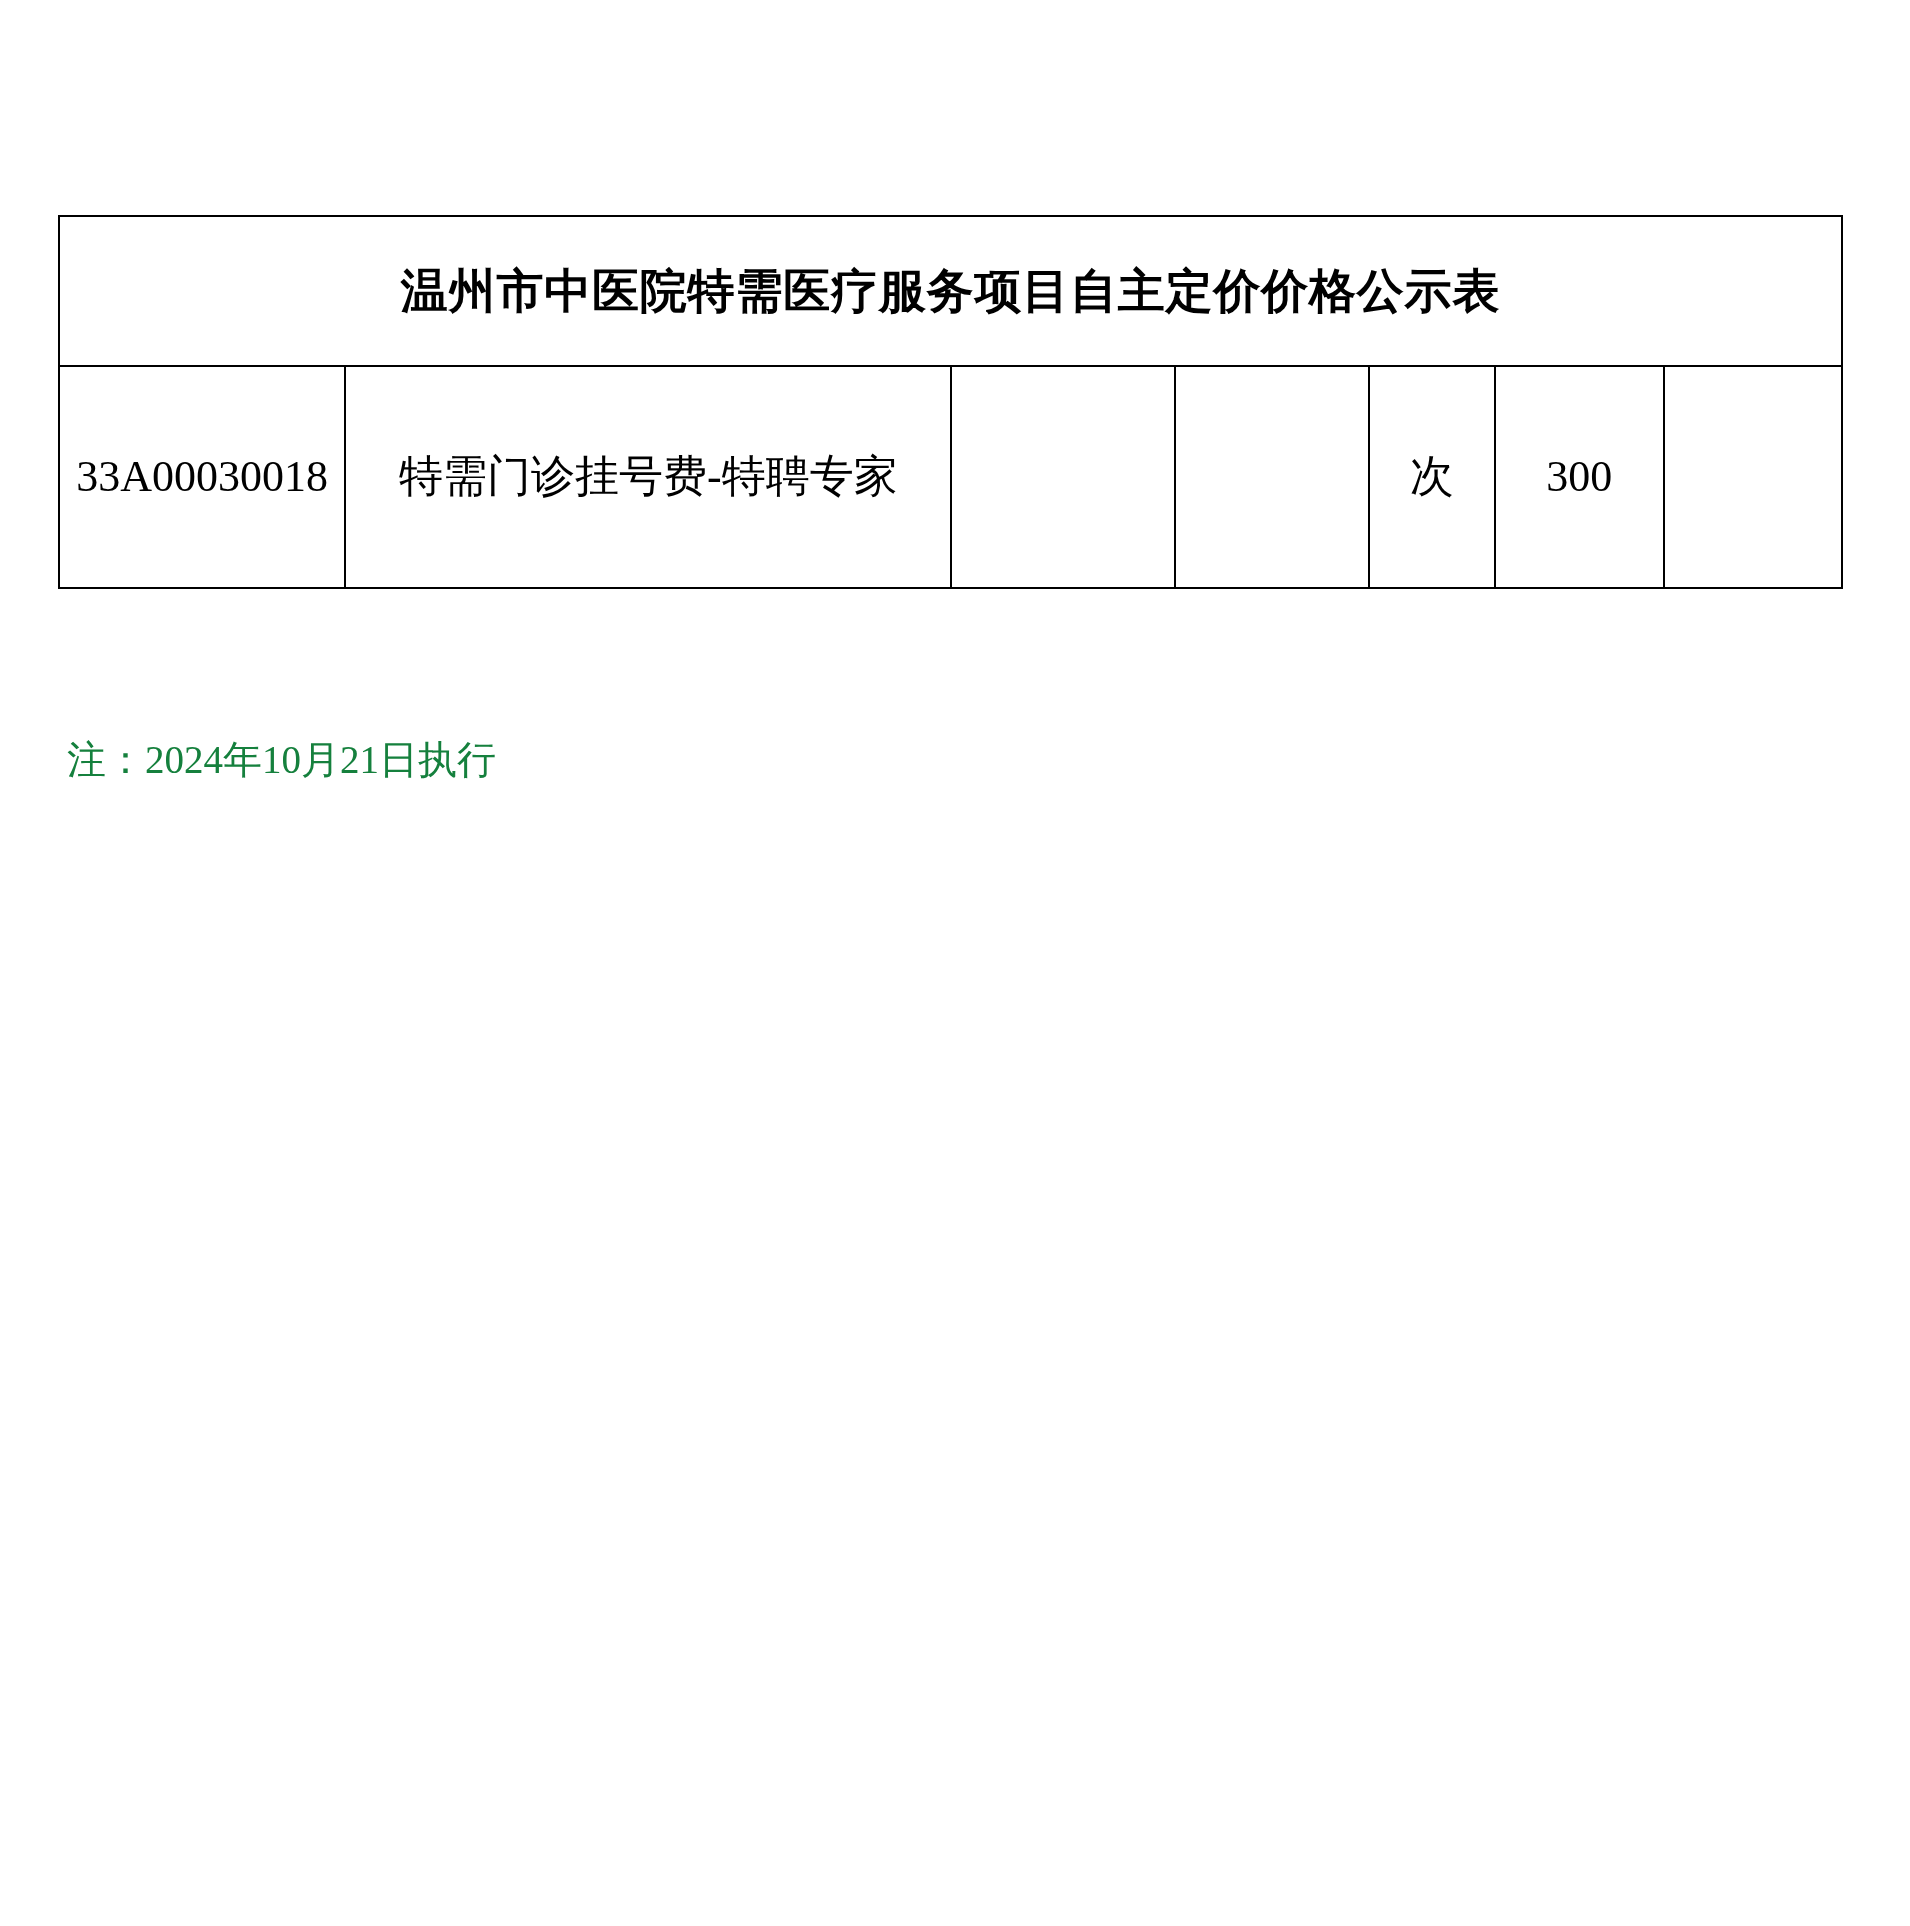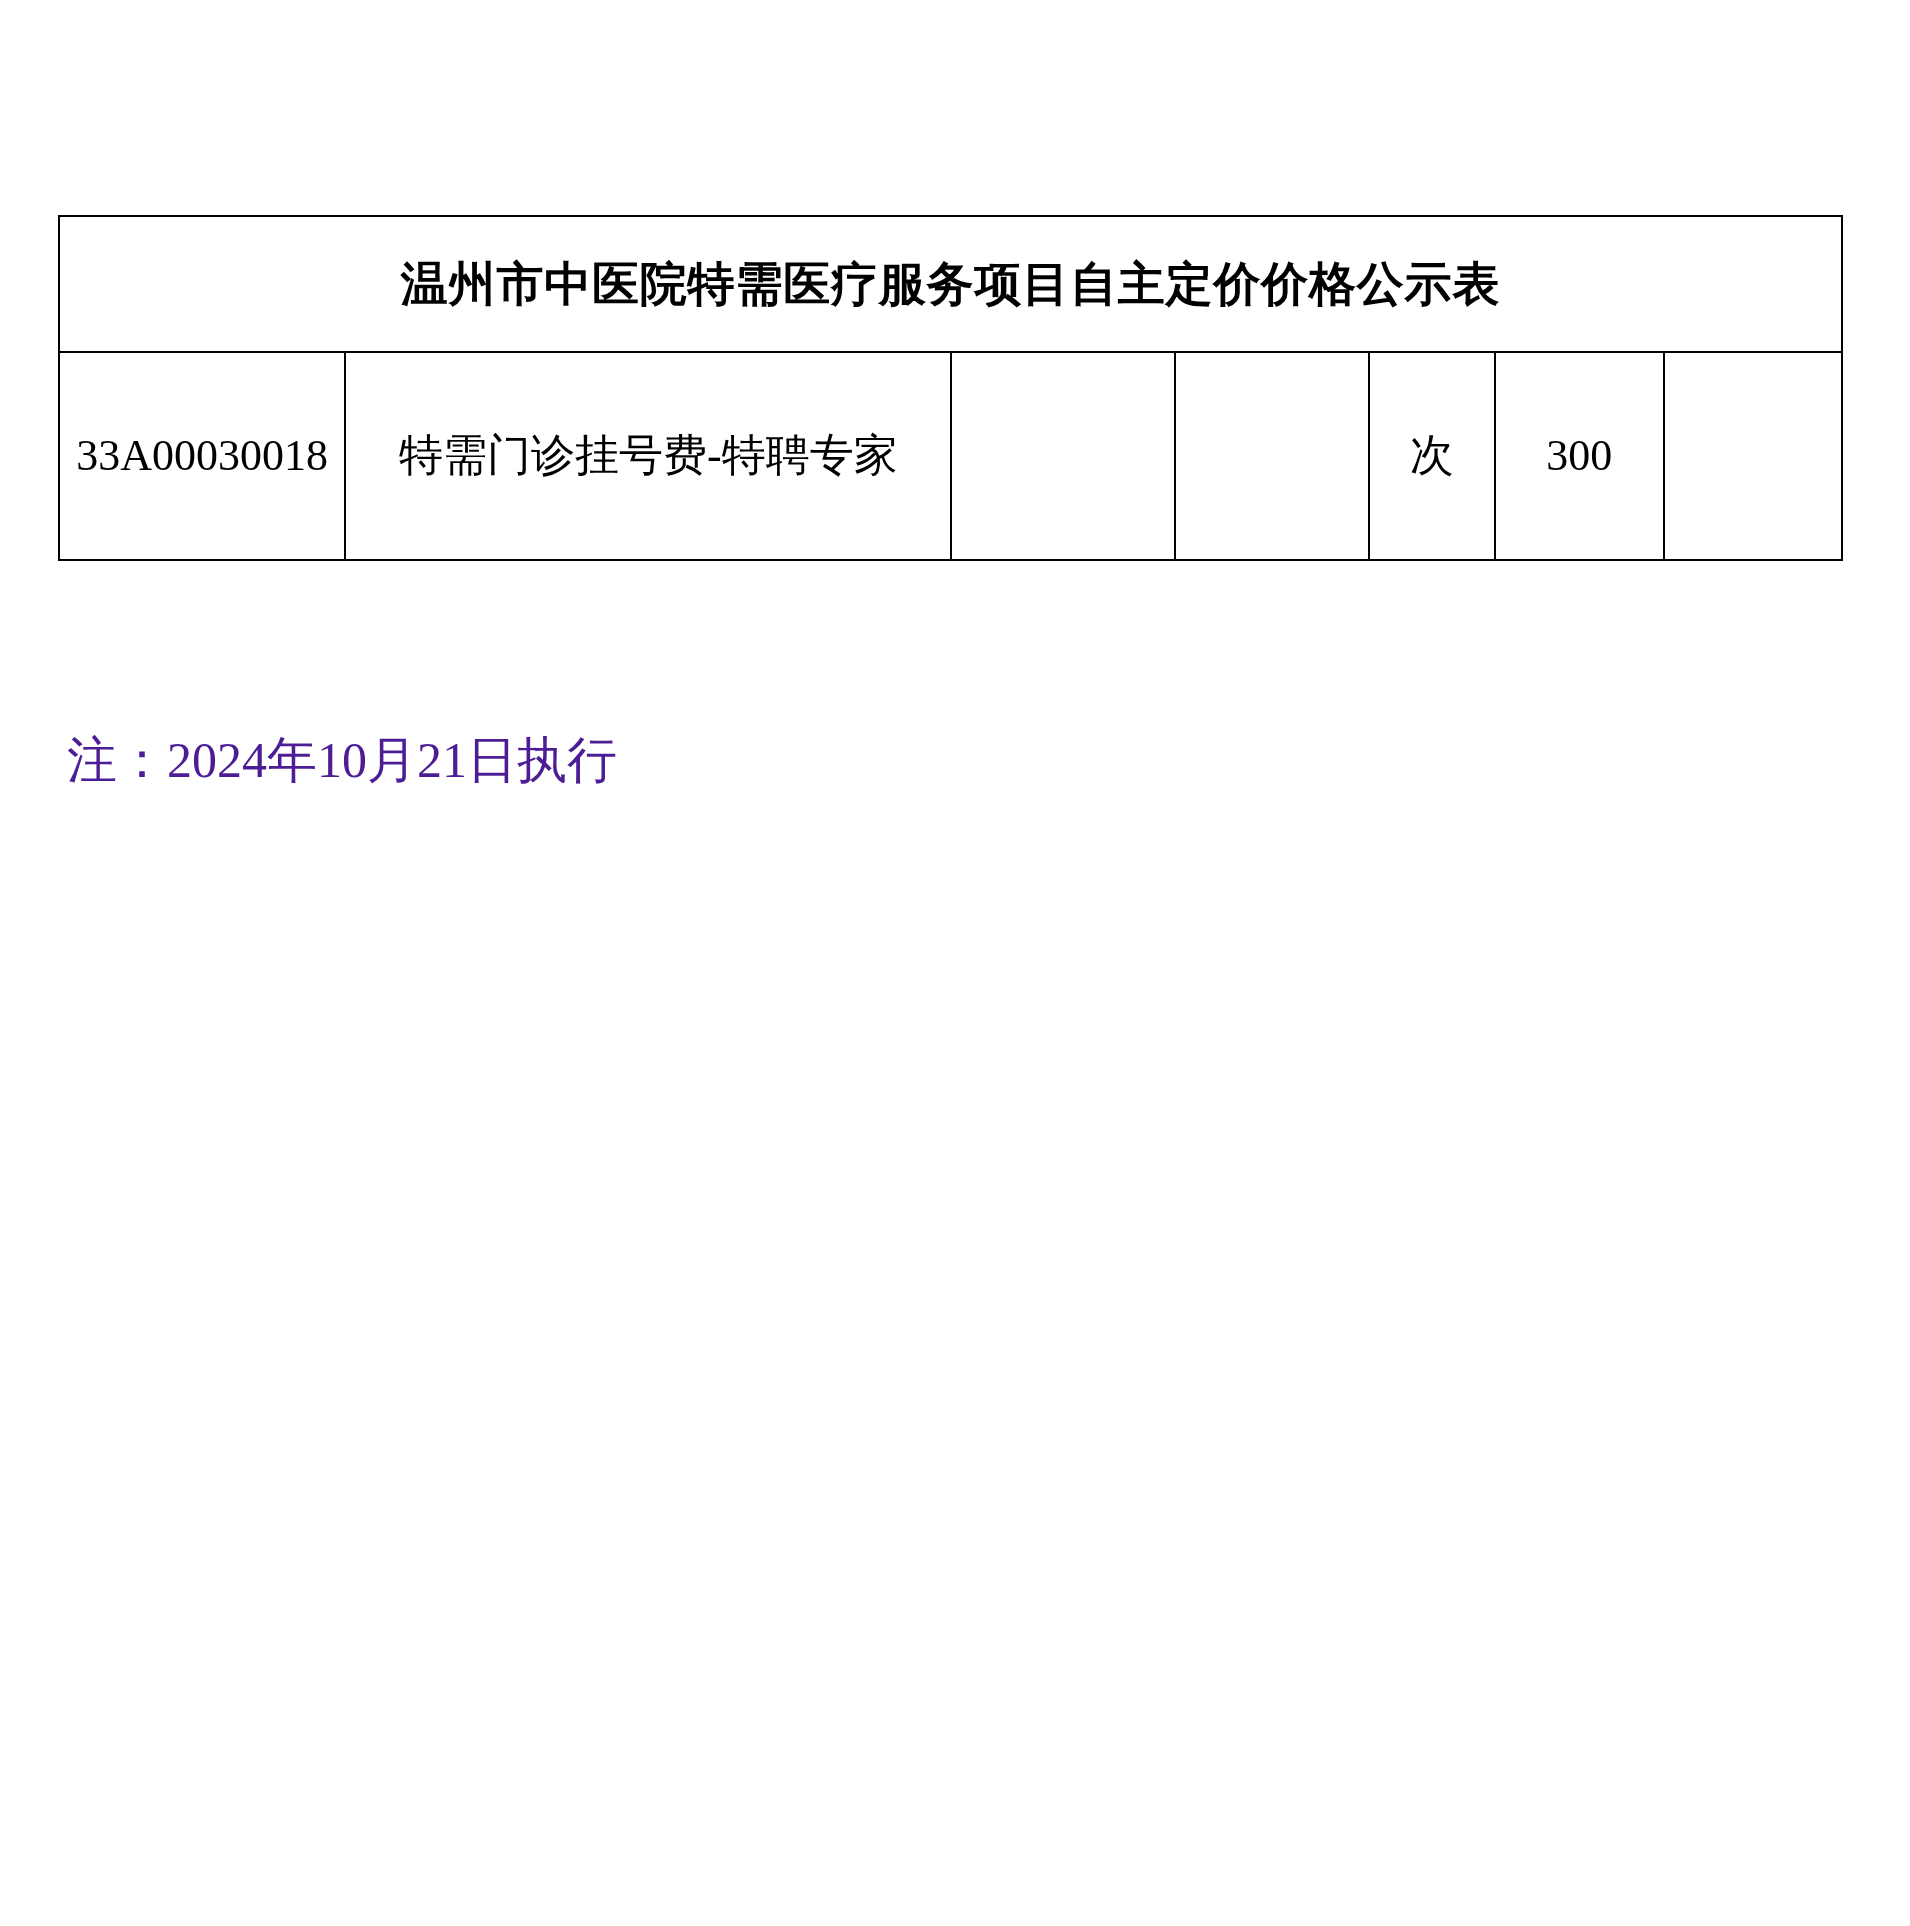--- a/index.html
+++ b/index.html
@@ -20,21 +20,21 @@
     position: absolute;
     left: 58px;
     top: 215px;
     width: 1785px;
     border-collapse: collapse;
     table-layout: fixed;
   }
   table.price-table td,
   table.price-table th {
     border: 2.3px solid #000000;
-    padding: 0;
+    padding: 7px;
     text-align: center;
     vertical-align: middle;
     overflow: hidden;
     font-weight: normal;
     color: #000000;
   }
   tr.title-row td {
     height: 134px;
     font-size: 47px;
     font-weight: bold;
@@ -48,23 +48,23 @@
   }
   tr.data-row td {
     height: 206px;
     font-size: 44px;
     line-height: 50px;
   }
   .exec-note {
     position: absolute;
     left: 67px;
     top: 734px;
-    font-size: 50px;
+    font-size: 39px;
     line-height: 52px;
-    color: #4c1d95;
+    color: #15803d;
     white-space: nowrap;
   }
 </style>
 </head>
 <body>
 
 <div class="page">
 
   <table class="price-table">
     <colgroup>

